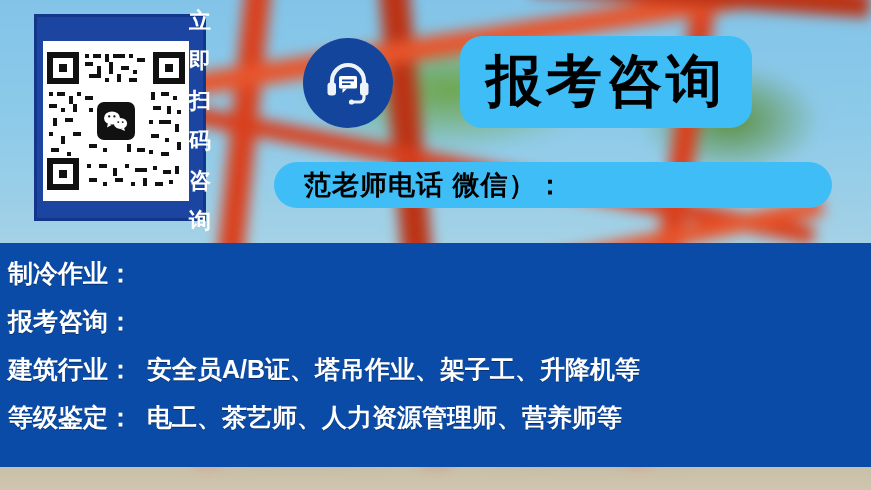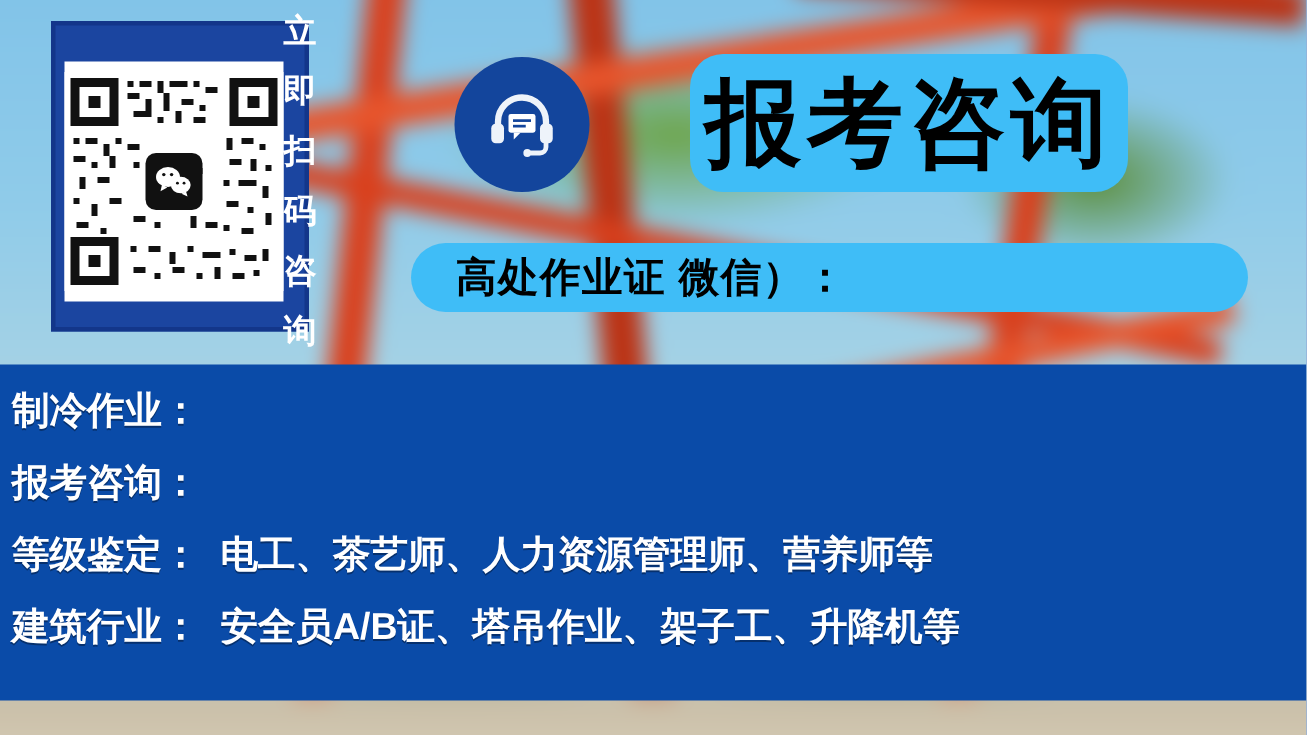--- a/index.html
+++ b/index.html
@@ -156,21 +156,21 @@
     justify-content: center;
     color: #000000;
     font-weight: bold;
     white-space: nowrap;
   }
   .pill-title {
     left: 460px;
     top: 36px;
     width: 292px;
     height: 92px;
-    font-size: 64px;
+    font-size: 56px;
     letter-spacing: 4px;
     border-radius: 22px;
   }
   .pill-phone {
     left: 274px;
     top: 162px;
     width: 558px;
     height: 46px;
     font-size: 27px;
     gap: 0;
@@ -337,33 +337,33 @@
       <rect x="21" y="23.5" width="12" height="1.8" fill="#13459c"></rect>
       <rect x="21" y="27.2" width="8.5" height="1.8" fill="#13459c"></rect>
       <path d="M43 39.5 V42 a4 4 0 0 1 -4 4 H33" fill="none" stroke="#eef3fa" stroke-width="3.2" stroke-linecap="round"></path>
       <circle cx="30.5" cy="46" r="2.6" fill="#eef3fa"></circle>
     </svg>
   </div>
 
   <div class="pill pill-title">报考咨询</div>
 
   <div class="pill pill-phone">
-    <span>高处作业证 微信）：</span>
+    <span>范老师电话 微信）：</span>
   </div>
 
   <div class="info-panel">
     <div class="info-line">
       <span class="info-label">制冷作业：</span>
     </div>
     <div class="info-line">
       <span class="info-label">报考咨询：</span>
     </div>
     <div class="info-line">
+      <span class="info-label">建筑行业：</span>
+      <span class="info-value">安全员A/B证、塔吊作业、架子工、升降机等</span>
+    </div>
+    <div class="info-line">
       <span class="info-label">等级鉴定：</span>
       <span class="info-value">电工、茶艺师、人力资源管理师、营养师等</span>
     </div>
-    <div class="info-line">
-      <span class="info-label">建筑行业：</span>
-      <span class="info-value">安全员A/B证、塔吊作业、架子工、升降机等</span>
-    </div>
   </div>
 
 </div>
 
 </body></html>

